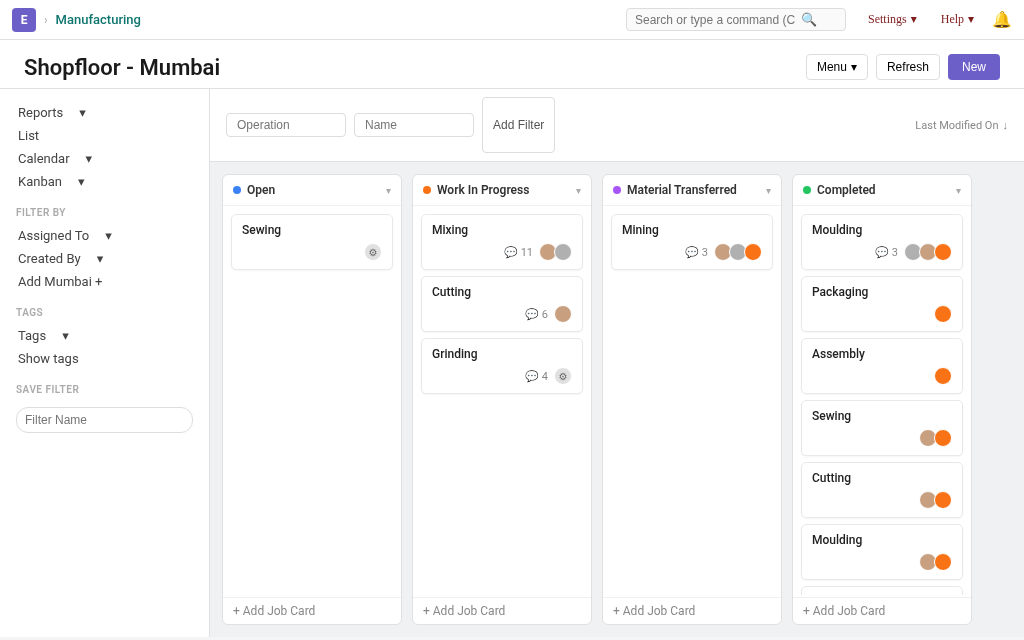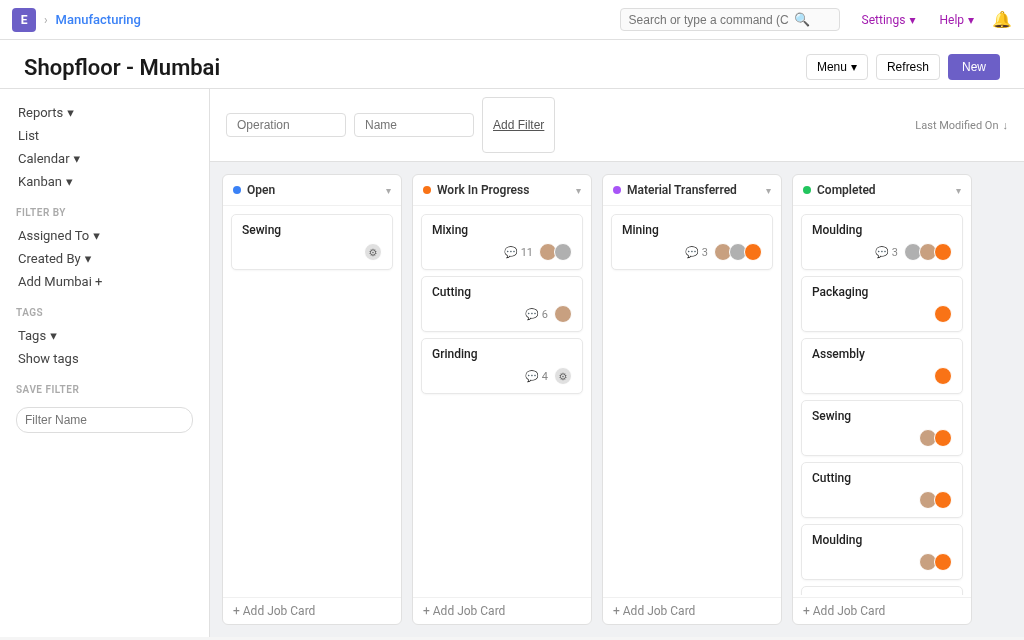--- a/index.html
+++ b/index.html
@@ -2,52 +2,52 @@
 <html><head>
   <meta charset="utf-8">
   <style>
     * { box-sizing: border-box; margin: 0; padding: 0; }
     body { font-family: -apple-system, BlinkMacSystemFont, 'Segoe UI', Roboto, sans-serif; font-size: 13px; background: #f5f5f5; color: #333; height: 640px; overflow: hidden; }
 
     
     .topbar { display: flex; align-items: center; background: #fff; border-bottom: 1px solid #e0e0e0; height: 40px; padding: 0 12px; gap: 8px; }
     .topbar-logo { width: 24px; height: 24px; background: #6c5fc7; border-radius: 4px; display: flex; align-items: center; justify-content: center; color: #fff; font-weight: bold; font-size: 12px; flex-shrink: 0; }
     .topbar-chevron { color: #aaa; font-size: 12px; }
-    .topbar-breadcrumb { font-size: 13px; color: #3b82f6; font-weight: 500; }
+    .topbar-breadcrumb { font-size: 13px; color: #0f766e; font-weight: 500; }
     .topbar-search { margin-left: auto; display: flex; align-items: center; border: 1px solid #ddd; border-radius: 4px; padding: 3px 8px; gap: 6px; width: 220px; background: #fafafa; }
     .topbar-search input { border: none; background: transparent; outline: none; font-size: 12px; width: 160px; color: #666; }
     .topbar-right { display: flex; align-items: center; gap: 12px; margin-left: 8px; }
-    .topbar-btn { display: flex; align-items: center; gap: 4px; font-size: 12px; color: #a21caf; cursor: pointer; padding: 4px 6px; border-radius: 4px; }
+    .topbar-btn { display: flex; align-items: center; gap: 4px; font-size: 12px; color: #7f1d1d; cursor: pointer; padding: 4px 6px; border-radius: 4px; font-family: Liberation Serif, serif; }
     .topbar-notif { font-size: 16px; color: #888; cursor: pointer; }
 
     
     .page-header { display: flex; align-items: center; justify-content: space-between; padding: 14px 24px 8px; background: #fff; border-bottom: 1px solid #e0e0e0; }
     .page-title { font-size: 22px; font-weight: 600; color: #1a1a1a; }
     .page-header-btns { display: flex; gap: 8px; }
     .btn-menu { border: 1px solid #ddd; background: #fff; padding: 5px 10px; border-radius: 4px; cursor: pointer; font-size: 12px; display: flex; align-items: center; gap: 4px; }
     .btn-refresh { border: 1px solid #ddd; background: #fff; padding: 5px 10px; border-radius: 4px; cursor: pointer; font-size: 12px; }
     .btn-new { background: #6c5fc7; color: #fff; border: none; padding: 5px 14px; border-radius: 4px; cursor: pointer; font-size: 12px; font-weight: 500; }
 
     
     .main { display: flex; height: calc(640px - 40px - 52px); }
 
     
     .sidebar { width: 210px; background: #fff; border-right: 1px solid #e0e0e0; padding: 12px 16px; overflow-y: auto; flex-shrink: 0; }
-    .sidebar-item { padding: 4px 2px; font-size: 13px; color: #444; cursor: pointer; display: flex; align-items: center; gap: 4px; }
+    .sidebar-item { padding: 4px 2px; font-size: 13px; color: #444; cursor: pointer; display: flex; align-items: center; gap: 16px; }
     .sidebar-section { margin-top: 14px; }
     .sidebar-section-label { font-size: 10px; color: #aaa; text-transform: uppercase; font-weight: 600; margin-bottom: 6px; letter-spacing: 0.5px; }
     .sidebar-filter-input { width: 100%; border: 1px solid #ddd; border-radius: 12px; padding: 5px 8px; font-size: 12px; outline: none; margin-top: 6px; }
 
     
     .content { flex: 1; display: flex; flex-direction: column; overflow: hidden; }
 
     
     .filter-bar { background: #fff; padding: 8px 16px; border-bottom: 1px solid #e0e0e0; display: flex; align-items: center; gap: 8px; }
     .filter-input { border: 1px solid #ddd; border-radius: 4px; padding: 4px 10px; font-size: 12px; outline: none; width: 120px; }
-    .filter-add-btn { border: 1px solid #ddd; background: #fff; border-radius: 4px; padding: 20px 10px; font-size: 12px; cursor: pointer; color: #555; text-decoration: underline; }
+    .filter-add-btn { border: 1px solid #ddd; background: #fff; border-radius: 4px; padding: 20px 10px; font-size: 12px; cursor: pointer; color: #555; }
     .filter-right { margin-left: auto; font-size: 11px; color: #888; display: flex; align-items: center; gap: 4px; }
 
     
     .kanban-board { display: flex; gap: 0; overflow-x: auto; padding: 12px 12px; flex: 1; background: #f0f1f3; }
     .kanban-col { min-width: 180px; width: 167px; background: #fff; border-radius: 6px; border: 1px solid #e0e0e0; display: flex; flex-direction: column; flex-shrink: 0; margin-right: 10px; overflow: hidden; }
     .kanban-col-header { padding: 8px 10px; display: flex; align-items: center; justify-content: space-between; border-bottom: 1px solid #f0f0f0; }
     .col-title { display: flex; align-items: center; gap: 6px; font-weight: 600; font-size: 12px; }
     .col-dot { width: 8px; height: 8px; border-radius: 50%; flex-shrink: 0; }
     .col-dot.blue { background: #3b82f6; }
     .col-dot.orange { background: #f97316; }

